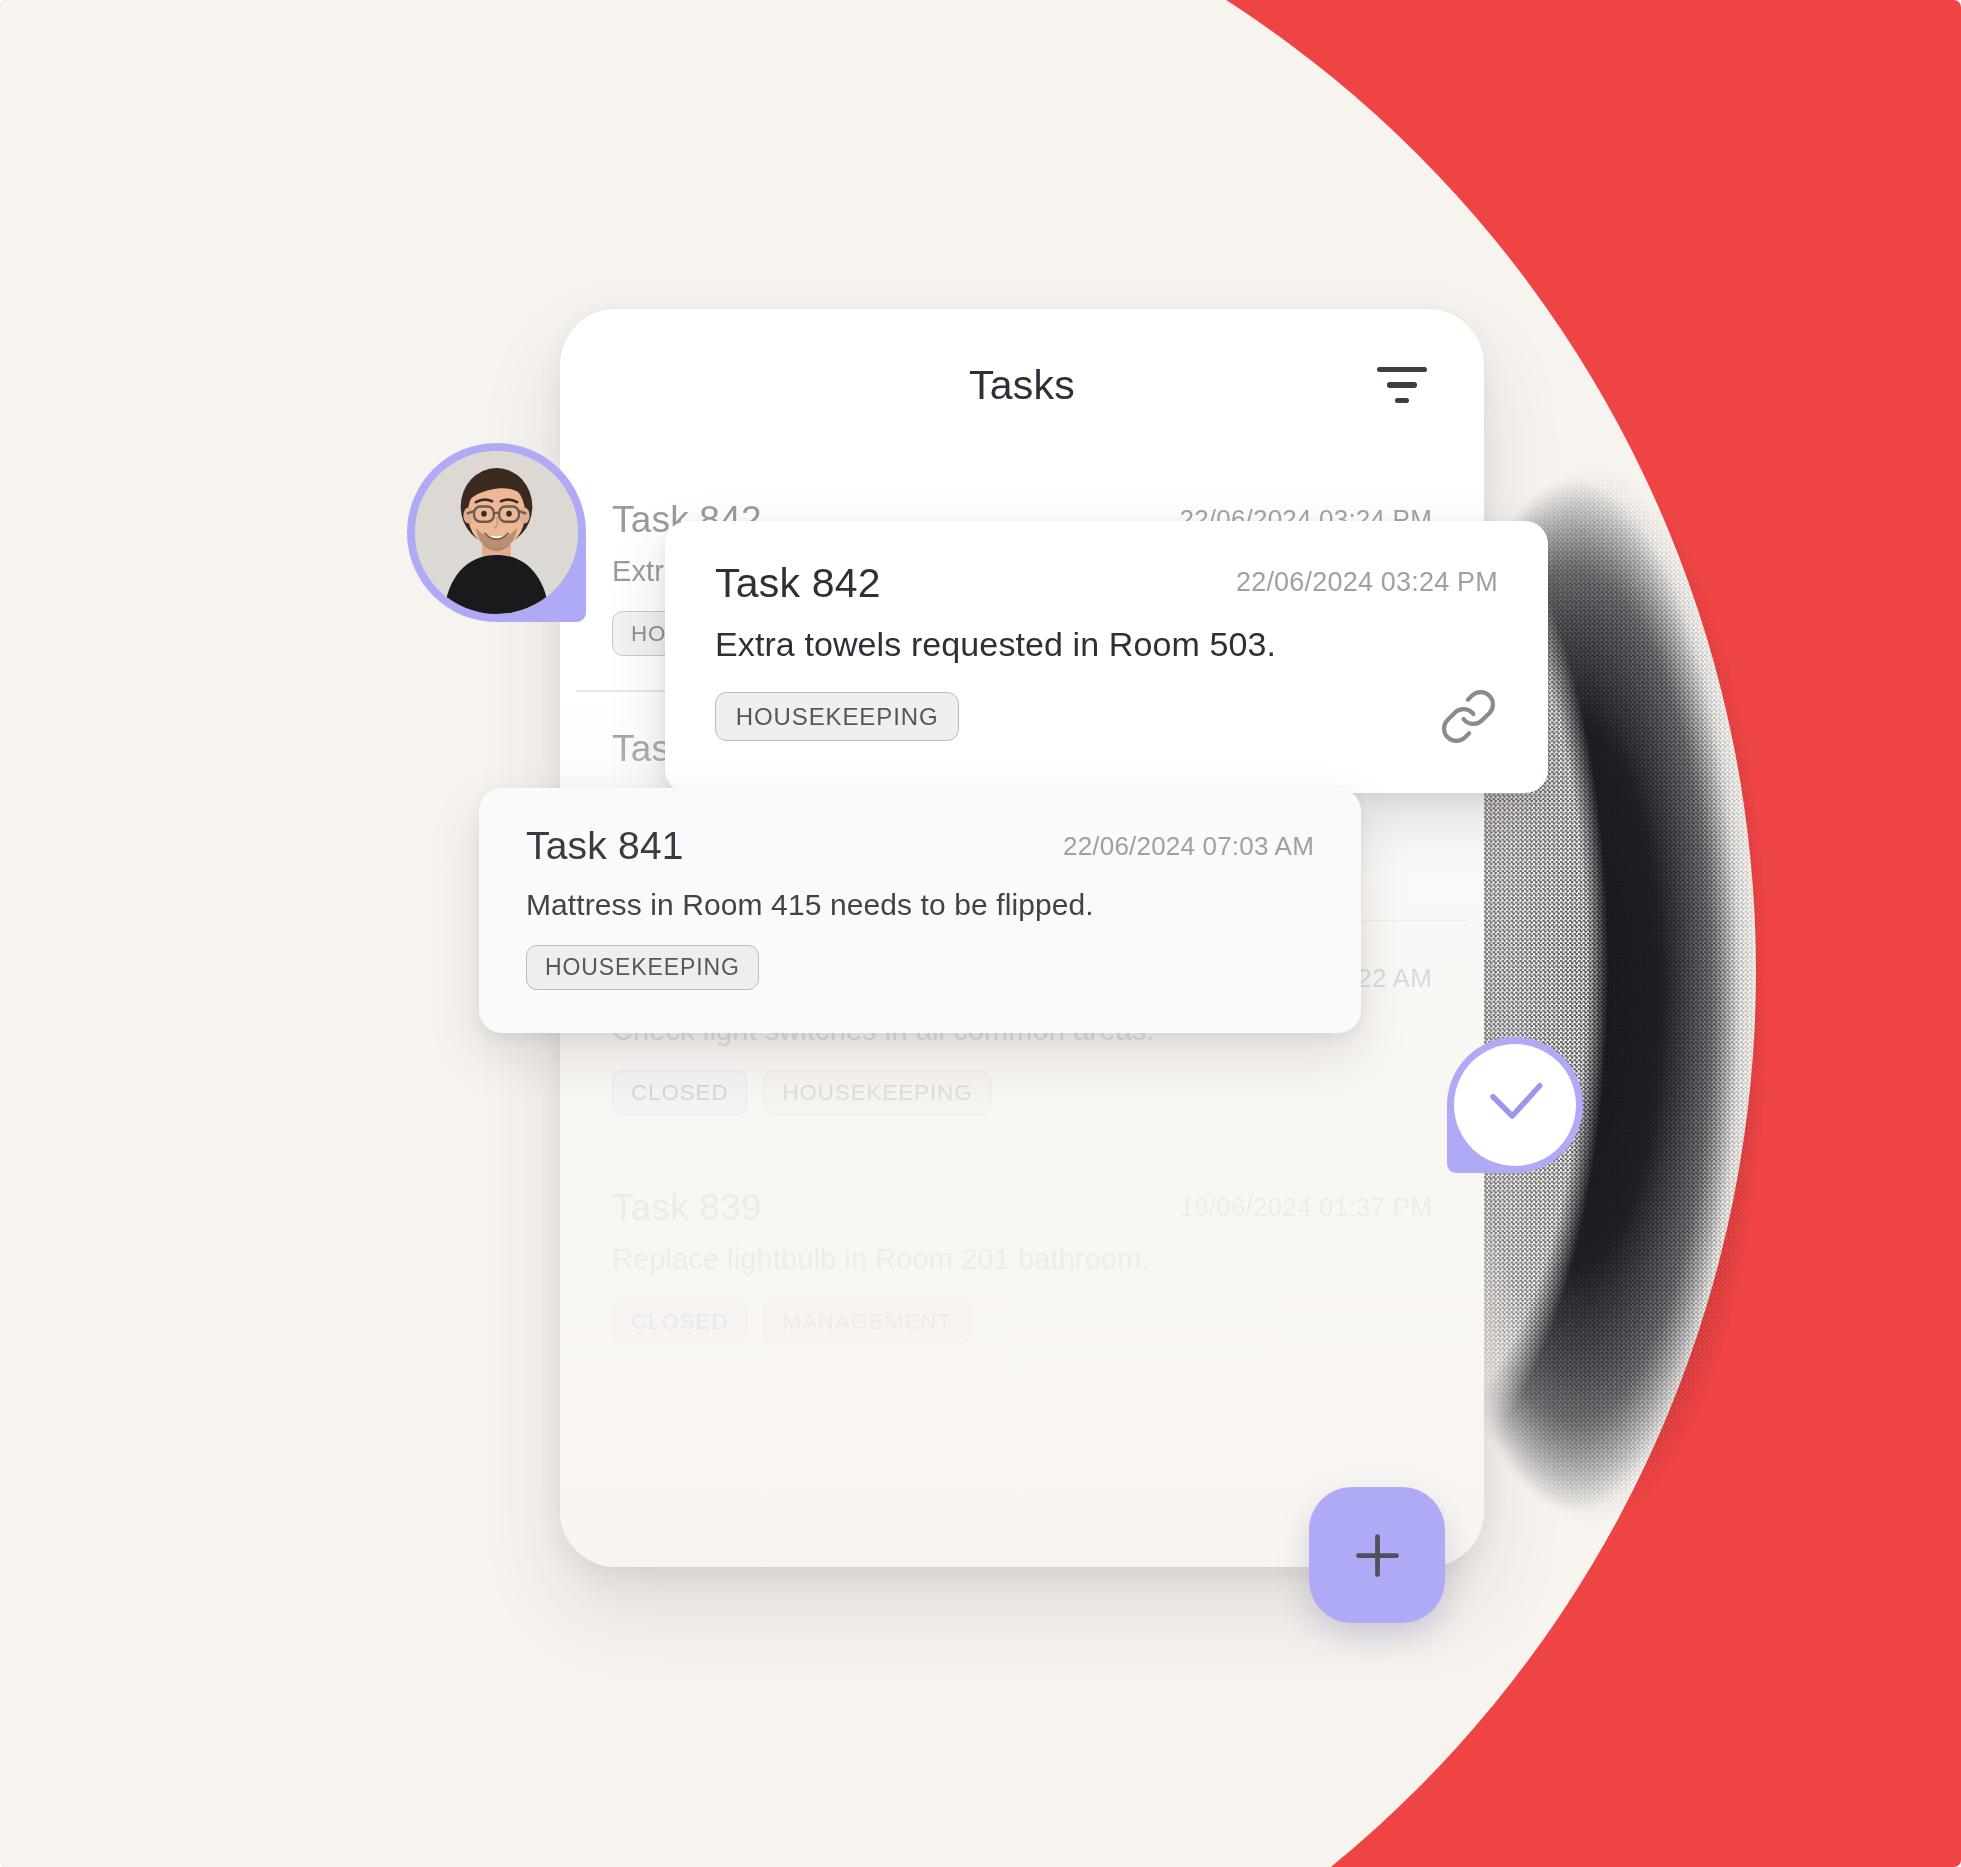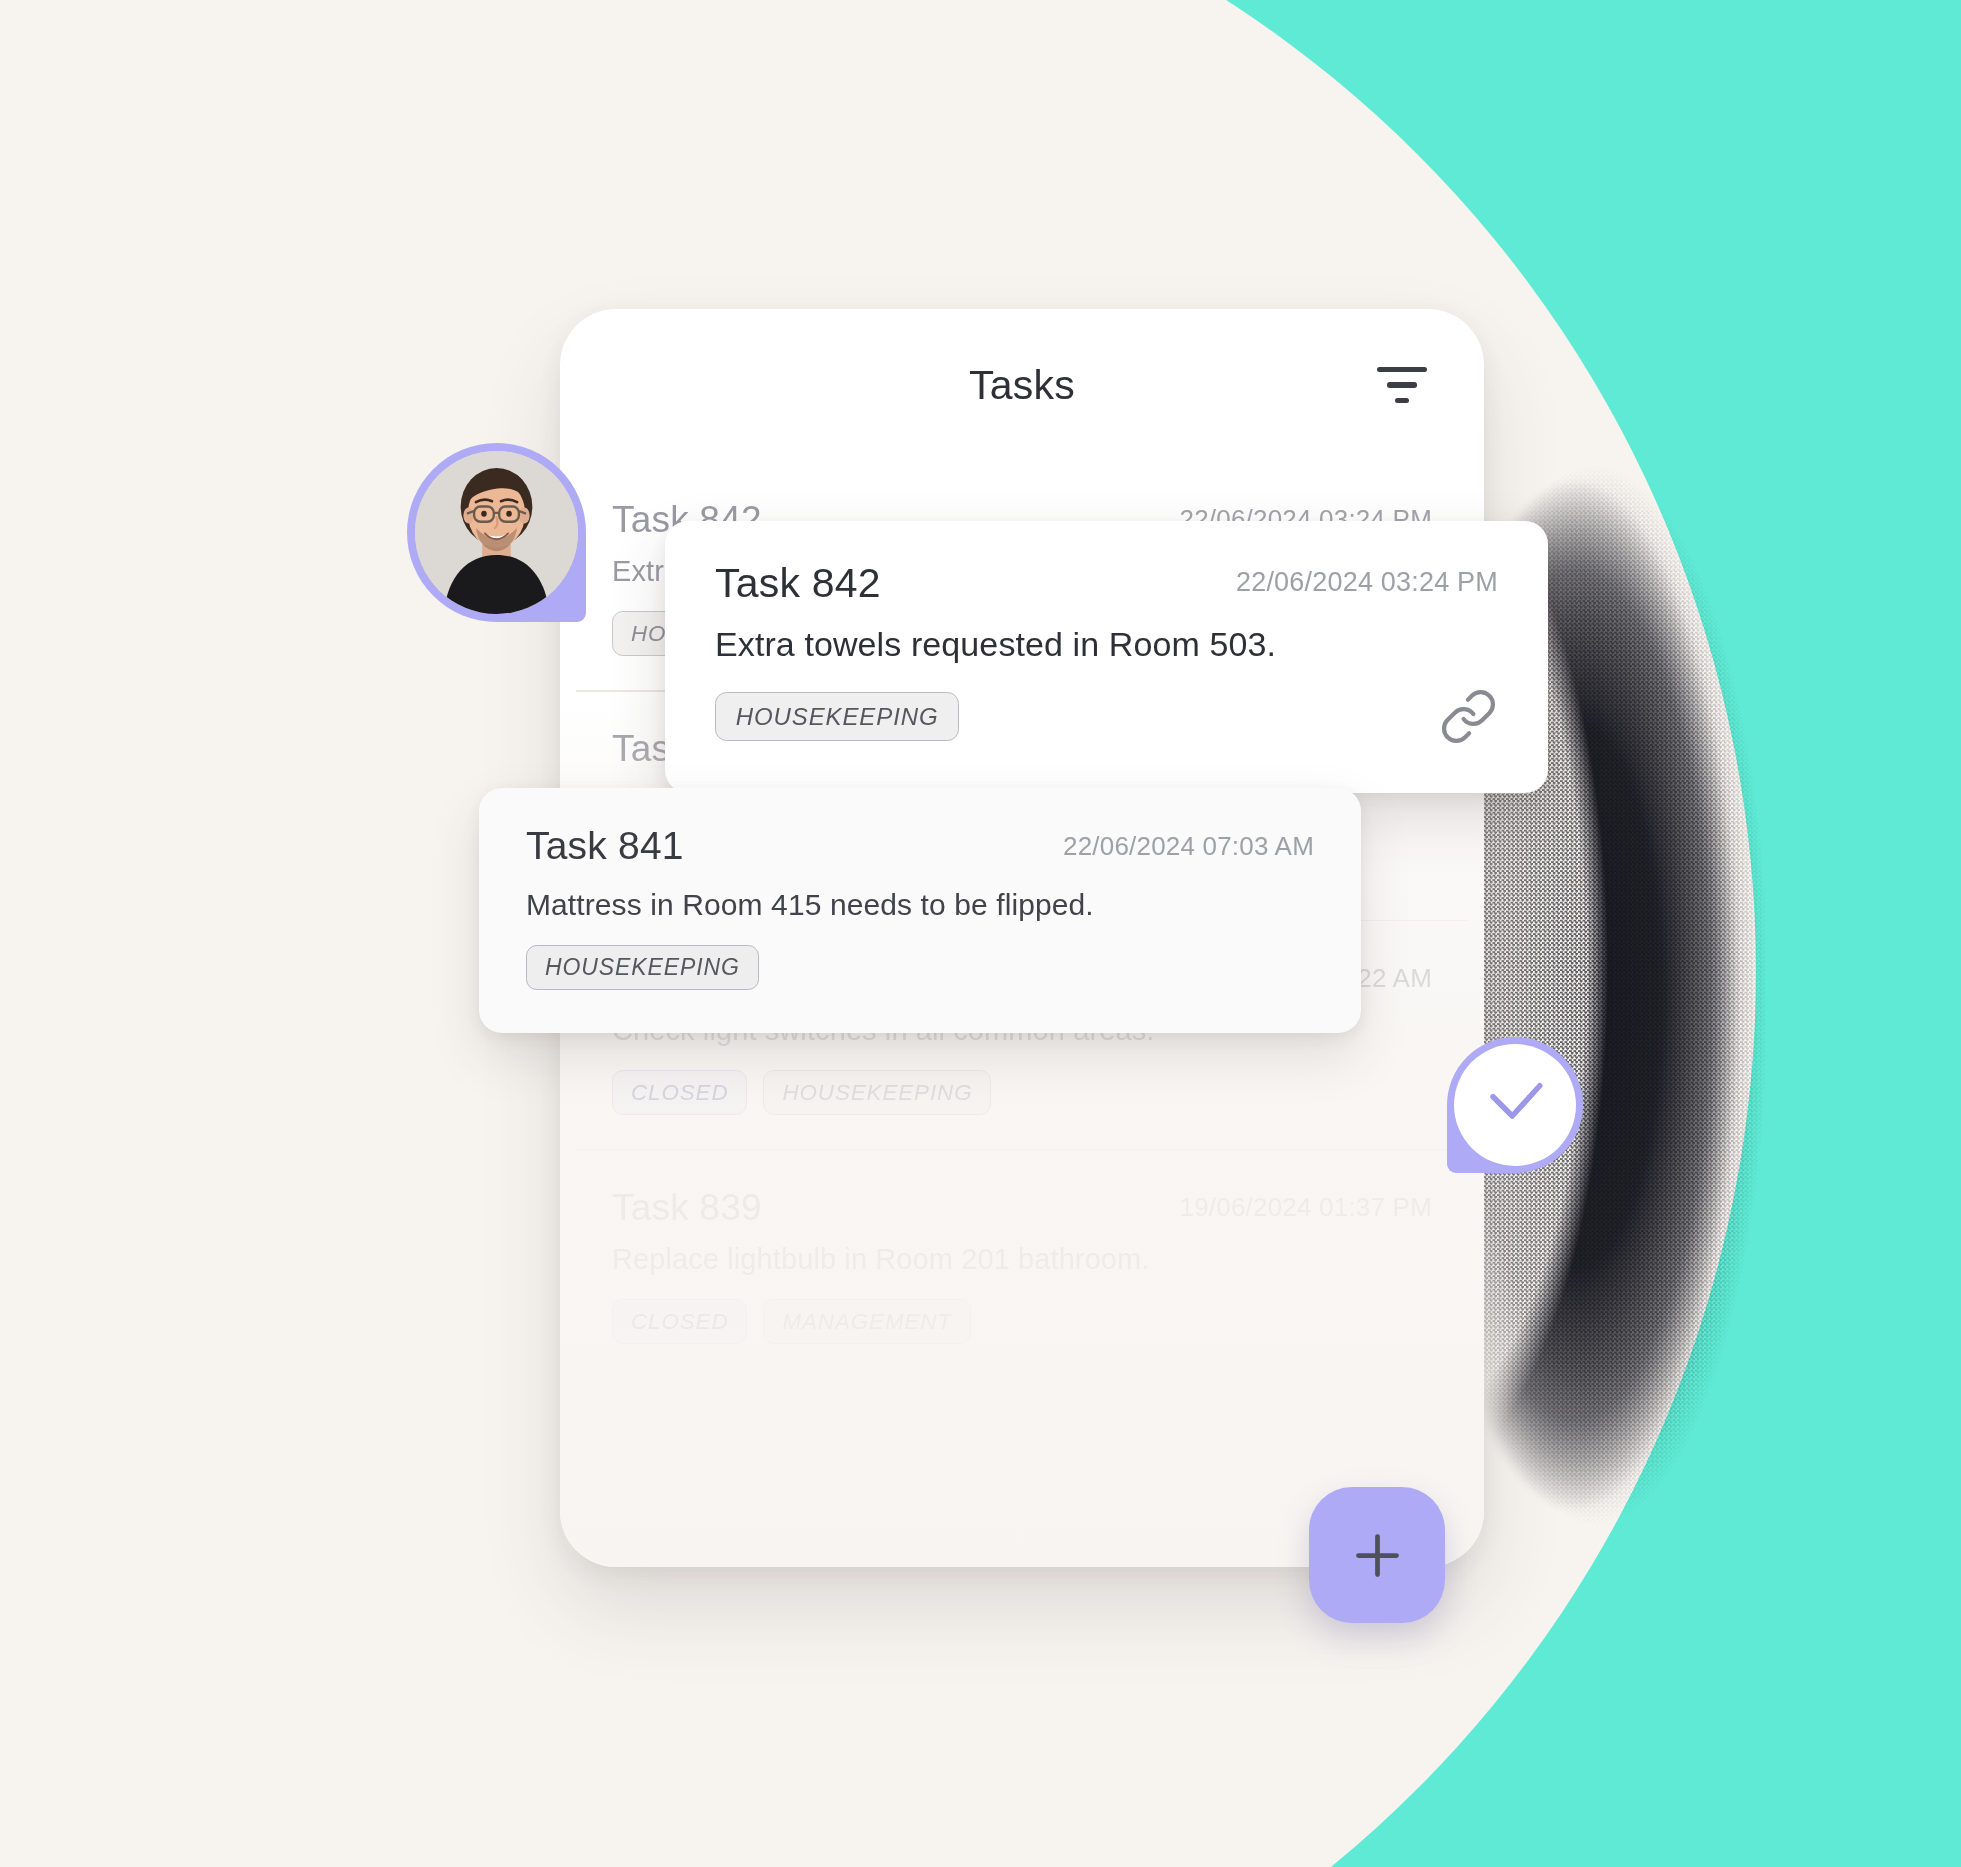--- a/index.html
+++ b/index.html
@@ -8,22 +8,23 @@
     width: 1961px;
     height: 1867px;
     overflow: hidden;
     font-family: "Liberation Sans", sans-serif;
   }
 
   #stage {
     position: relative;
     width: 1961px;
     height: 1867px;
-    background: #5eead4;
+    background: #ef4444;
     overflow: hidden;
+    border-radius: 7px;
   }
 
   
   .blob {
     position: absolute;
     left: -555px;
     top: -184px;
     width: 2311px;
     height: 2311px;
     border-radius: 50%;
@@ -151,21 +152,20 @@
   .badge {
     font-size: 22.4px;
     letter-spacing: 0.9px;
     padding: 10.7px 18px 9.9px 18px;
     border-radius: 10.7px;
     border: 1.8px solid #C8C8CE;
     color: #8E8E98;
     background: #F3F2F1;
     line-height: 1;
     white-space: nowrap;
-    font-style: italic;
   }
   .badge.closed {
     border-color: #C2BBF0;
     background: #EEECFB;
     color: #6A62A6;
   }
 
   
   .row-840 .task-id { color: #A9A8B1; }
   .row-840 .task-desc { color: #A4A3AC; }

